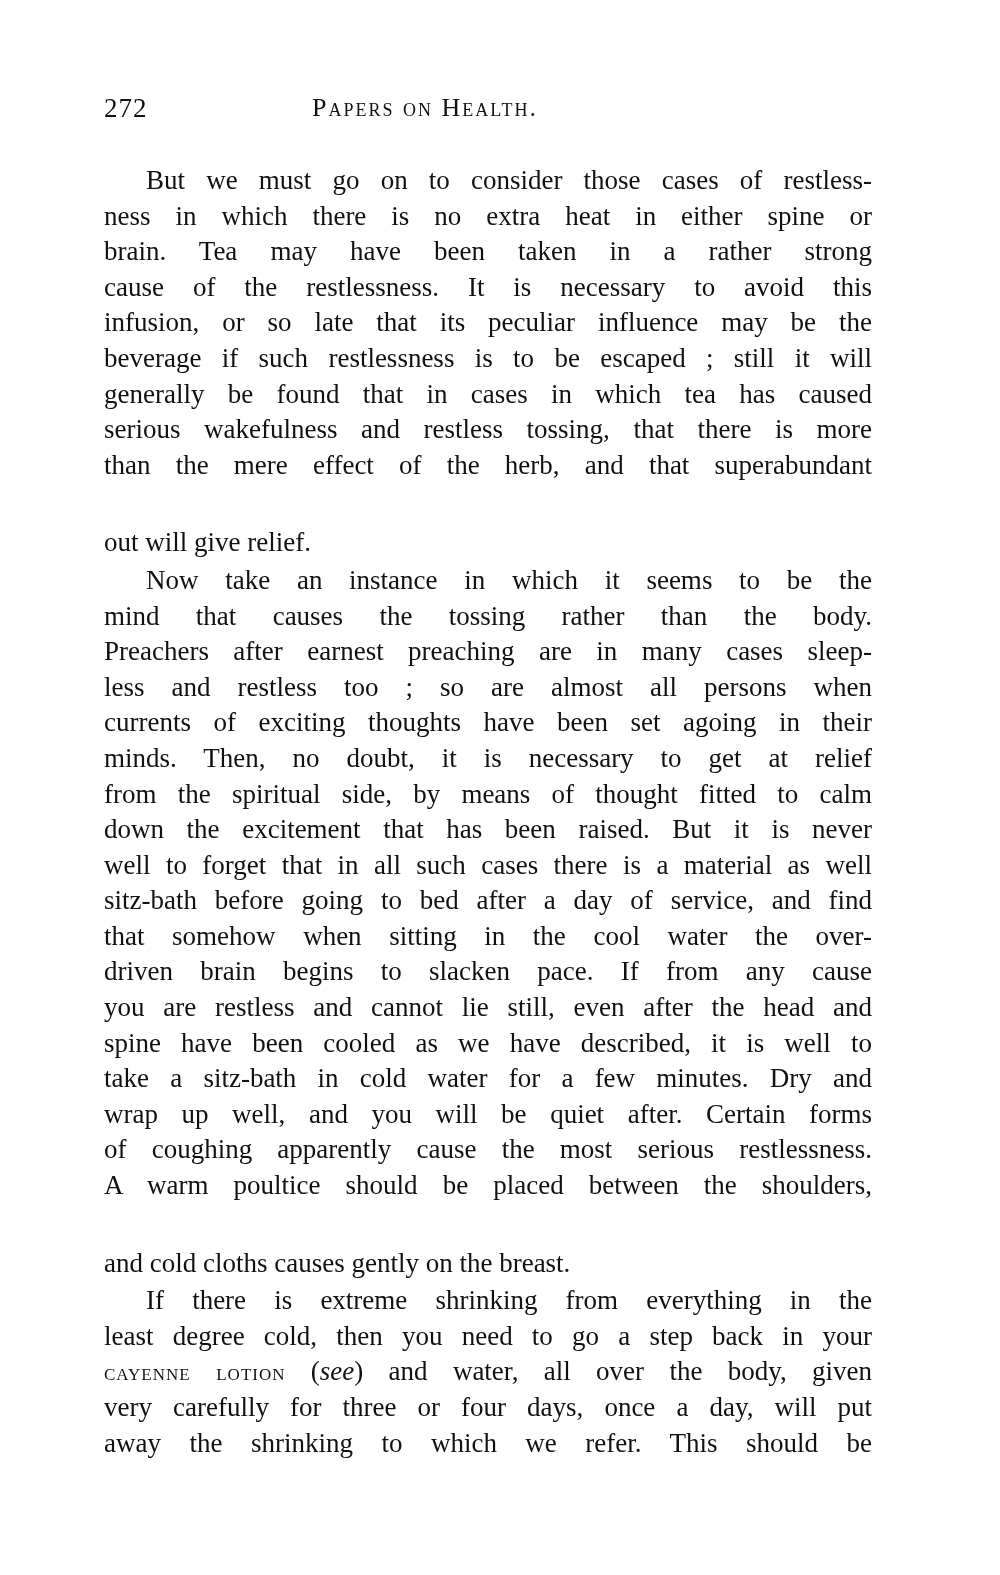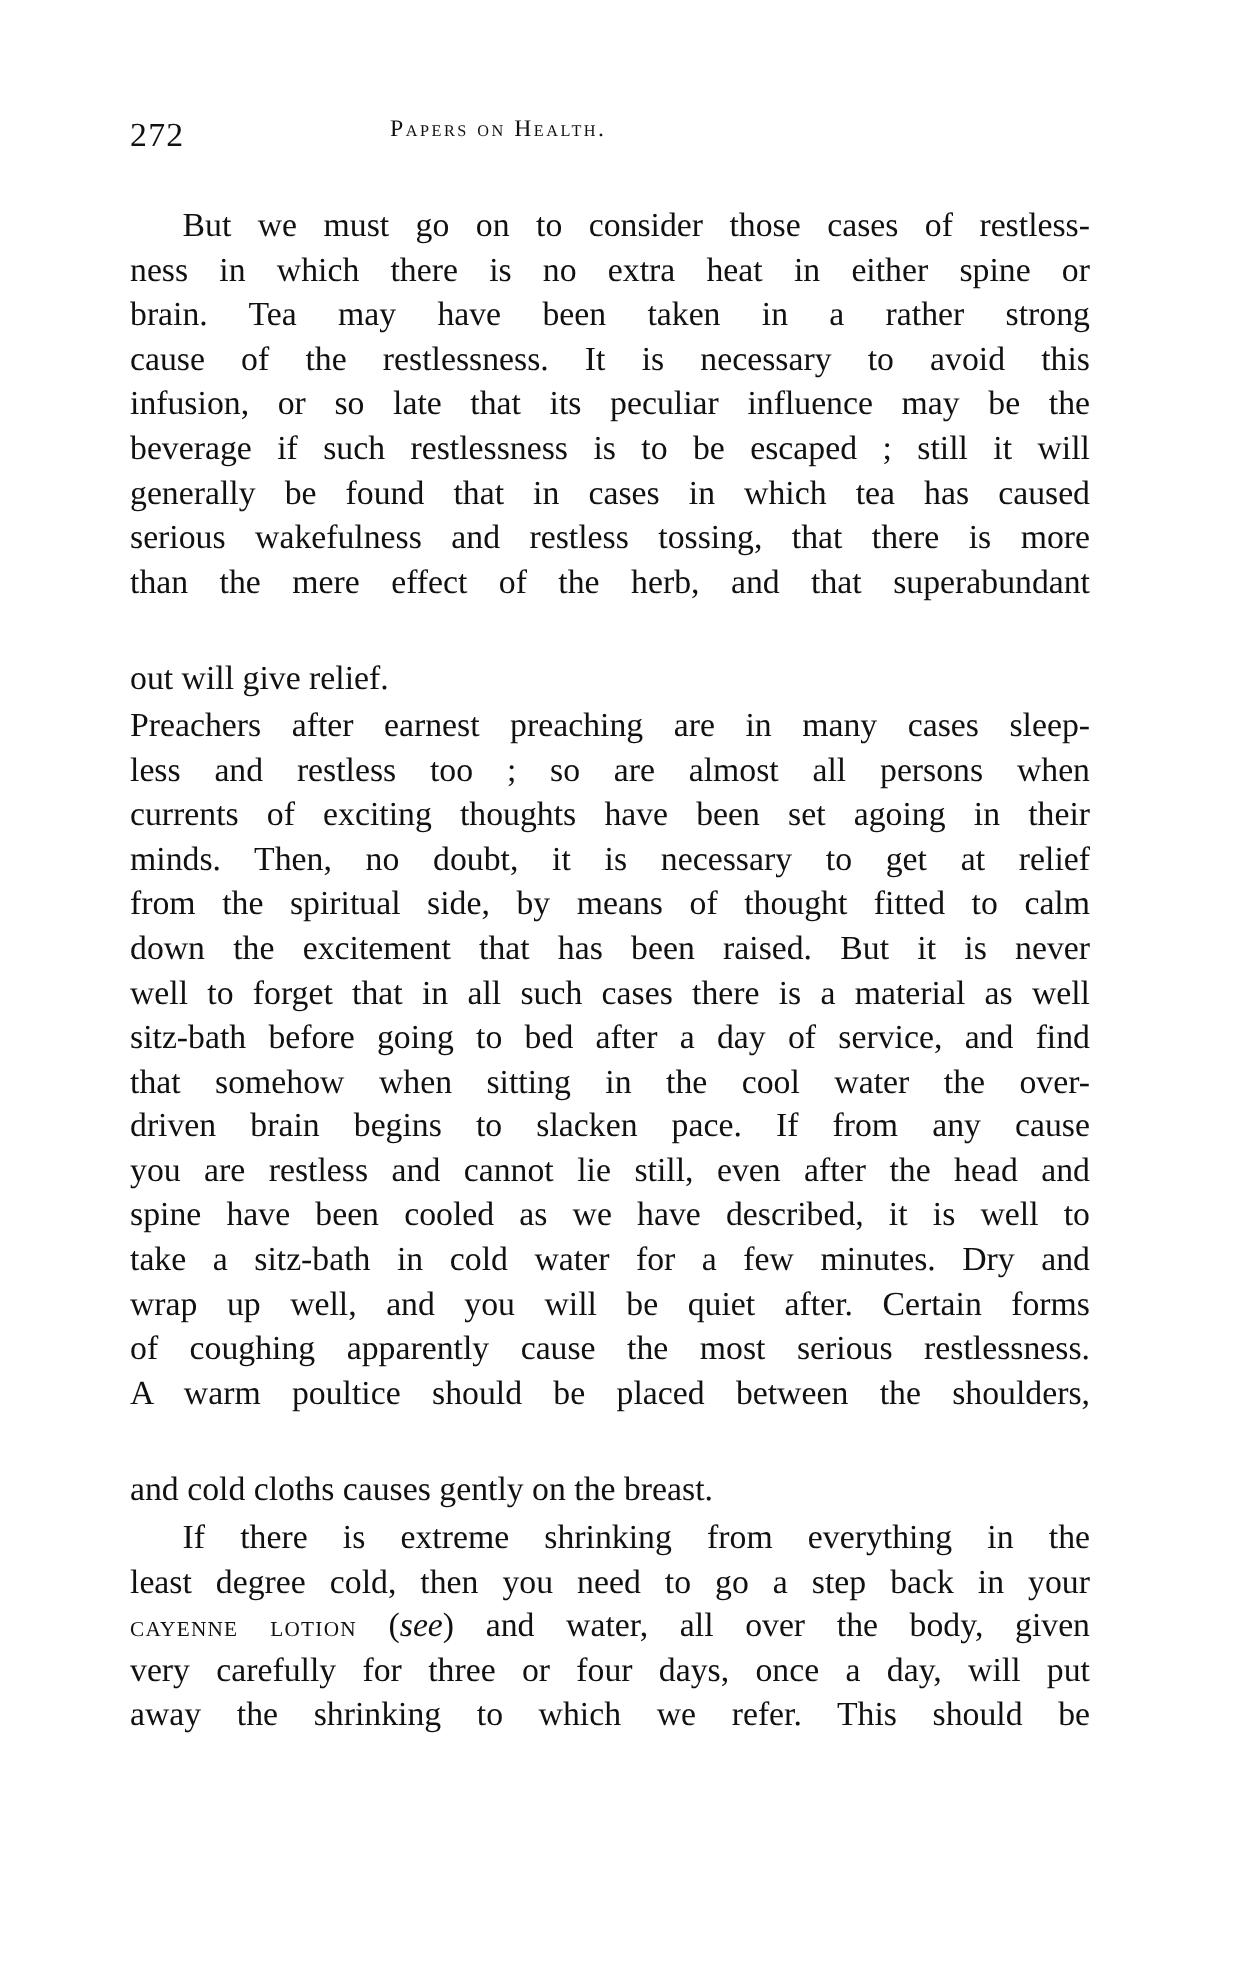--- a/index.html
+++ b/index.html
@@ -31,21 +31,21 @@
       position: absolute;
       left: 0;
       top: 0;
       font-size: 27px;
       letter-spacing: 1px;
     }
     .running-title {
       position: absolute;
       left: 208px;
       top: 0;
-      font-size: 19px;
+      font-size: 26px;
       font-variant: small-caps;
       letter-spacing: 2px;
     }
     .body-text {
       position: absolute;
       left: 104px;
       top: 163px;
       width: 768px;
       font-size: 27px;
     }
@@ -91,20 +91,22 @@
       <span class="line">cause of the restlessness.  It is necessary to avoid this</span>
       <span class="line">infusion, or so late that its peculiar influence may be the</span>
       <span class="line">beverage if such restlessness is to be escaped ; still it will</span>
       <span class="line">generally be found that in cases in which tea has caused</span>
       <span class="line">serious wakefulness and restless tossing, that there is more</span>
       <span class="line">than the mere effect of the herb, and that superabundant</span>
       <span class="line last">out will give relief.</span>
     </p>
 
     <p class="para">
+      <span class="line indent">Now take an instance in which it seems to be the</span>
+      <span class="line">mind that causes the tossing rather than the body.</span>
       <span class="line">Preachers after earnest preaching are in many cases sleep-</span>
       <span class="line">less and restless too ; so are almost all persons when</span>
       <span class="line">currents of exciting thoughts have been set agoing in their</span>
       <span class="line">minds.  Then, no doubt, it is necessary to get at relief</span>
       <span class="line">from the spiritual side, by means of thought fitted to calm</span>
       <span class="line">down the excitement that has been raised.  But it is never</span>
       <span class="line">well to forget that in all such cases there is a material as well</span>
       <span class="line">sitz-bath before going to bed after a day of service, and find</span>
       <span class="line">that somehow when sitting in the cool water the over-</span>
       <span class="line">driven brain begins to slacken pace.  If from any cause</span>

